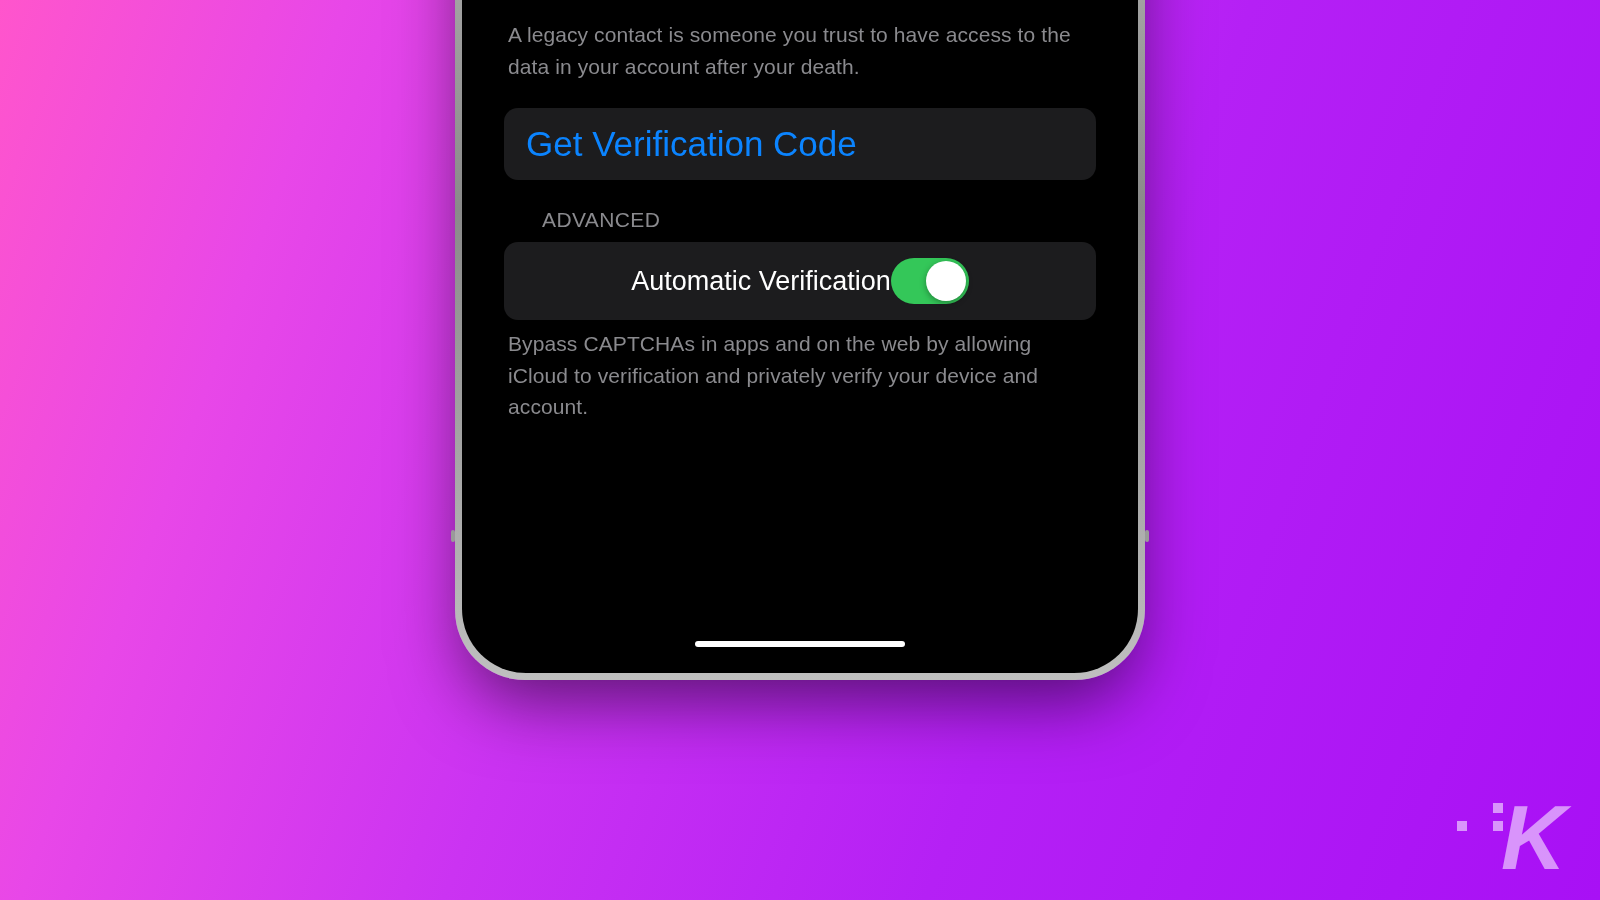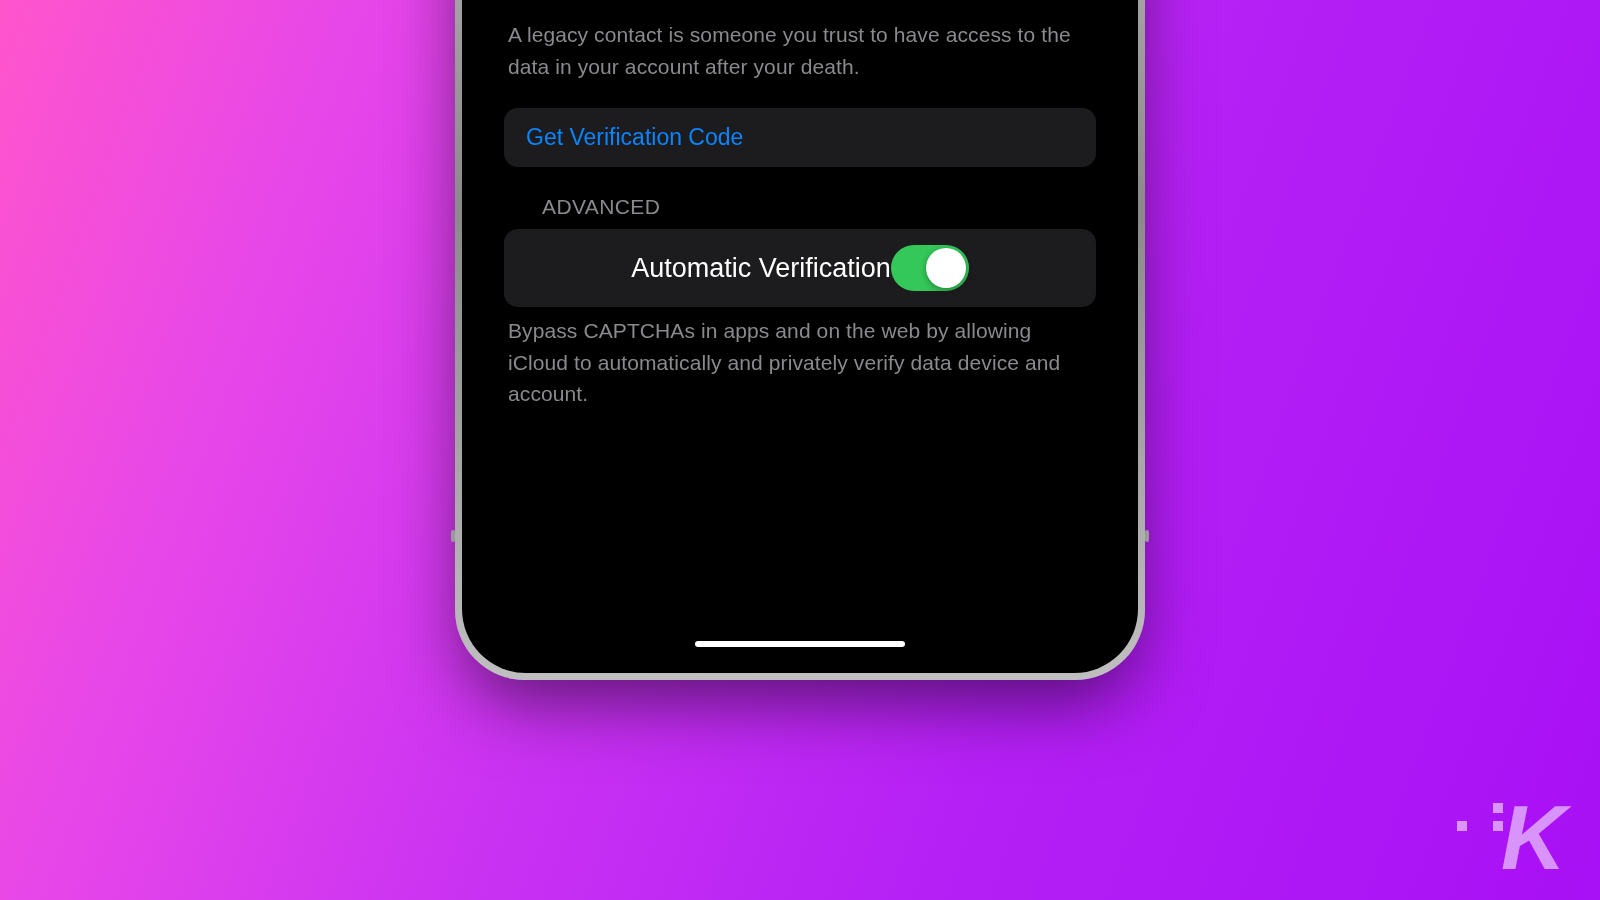--- a/index.html
+++ b/index.html
@@ -69,21 +69,21 @@
 
     
     .cell {
       background: #1c1c1e;
       border-radius: 14px;
       padding: 16px 22px;
     }
 
     .link-cell {
       color: #0b84ff;
-      font-size: 23px;
+      font-size: 35px;
       font-weight: 400;
       cursor: pointer;
     }
 
     .toggle-cell {
       display: flex;
       align-items: center;
       justify-content: center;
     }
     .toggle-label {
@@ -186,21 +186,21 @@
         </div>
 
         <div class="section-header">ADVANCED</div>
 
         <div class="cell toggle-cell">
           <span class="toggle-label">Automatic Verification</span>
           <div class="switch">
             <div class="knob"></div>
           </div>
         </div>
-        <div class="section-footer">Bypass CAPTCHAs in apps and on the web by allowing iCloud to automatically and privately verify data device and account.</div>
+        <div class="section-footer">Bypass CAPTCHAs in apps and on the web by allowing iCloud to verification and privately verify your device and account.</div>
 
       </div>
 
       <div class="home-indicator"></div>
     </div>
   </div>
 </div>
 
 <div class="watermark">
   <div class="dots">

